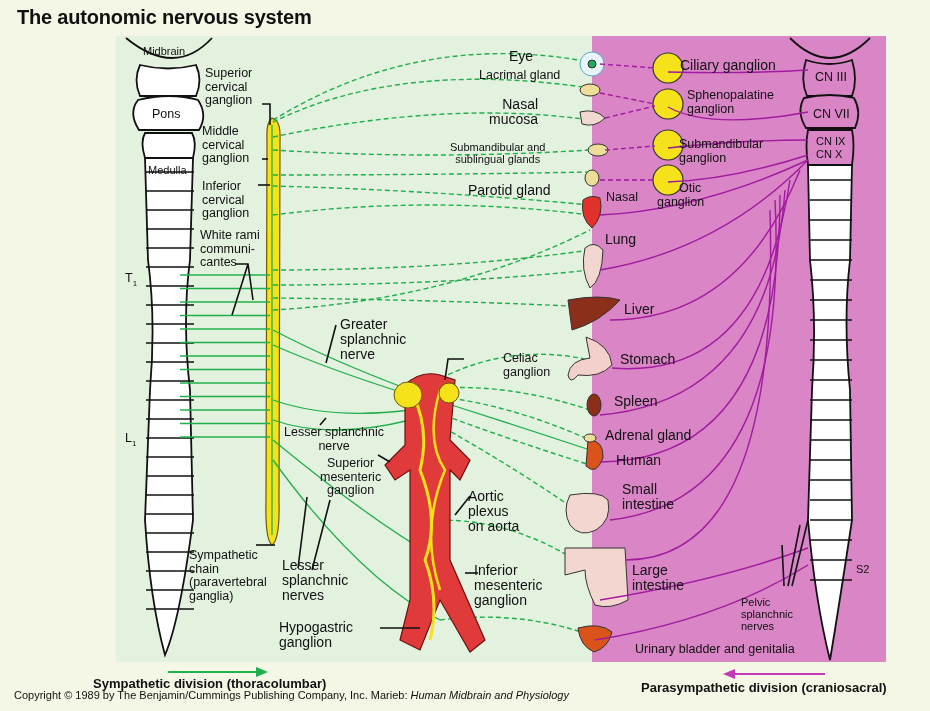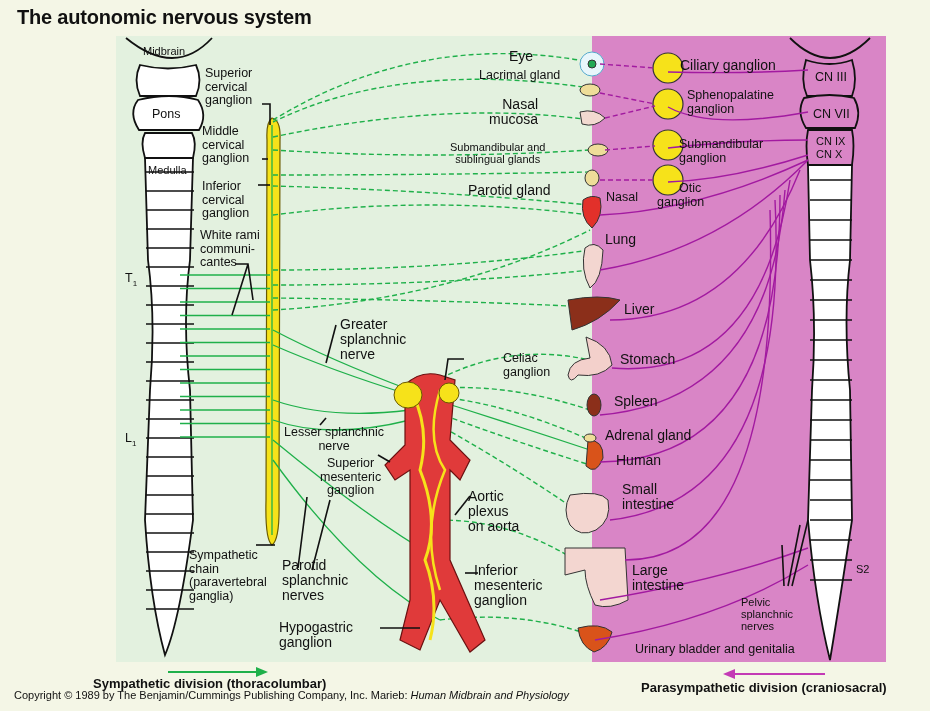--- a/index.html
+++ b/index.html
@@ -278,21 +278,21 @@
     <div>plexus</div>
     <div>on aorta</div>
 </div>
 <div class="lbl s12" style="left:189px;top:549px;">
   <div>Sympathetic</div>
     <div>chain</div>
     <div>(paravertebral</div>
     <div>ganglia)</div>
 </div>
 <div class="lbl s16" style="left:282px;top:558px;">
-  <div>Parotid</div>
+  <div>Lesser</div>
     <div>splanchnic</div>
     <div>nerves</div>
 </div>
 <div class="lbl s16" style="left:474px;top:563px;">
   <div>Inferior</div>
     <div>mesenteric</div>
     <div>ganglion</div>
 </div>
 <div class="lbl s16" style="left:279px;top:620px;">
   <div>Hypogastric</div>

